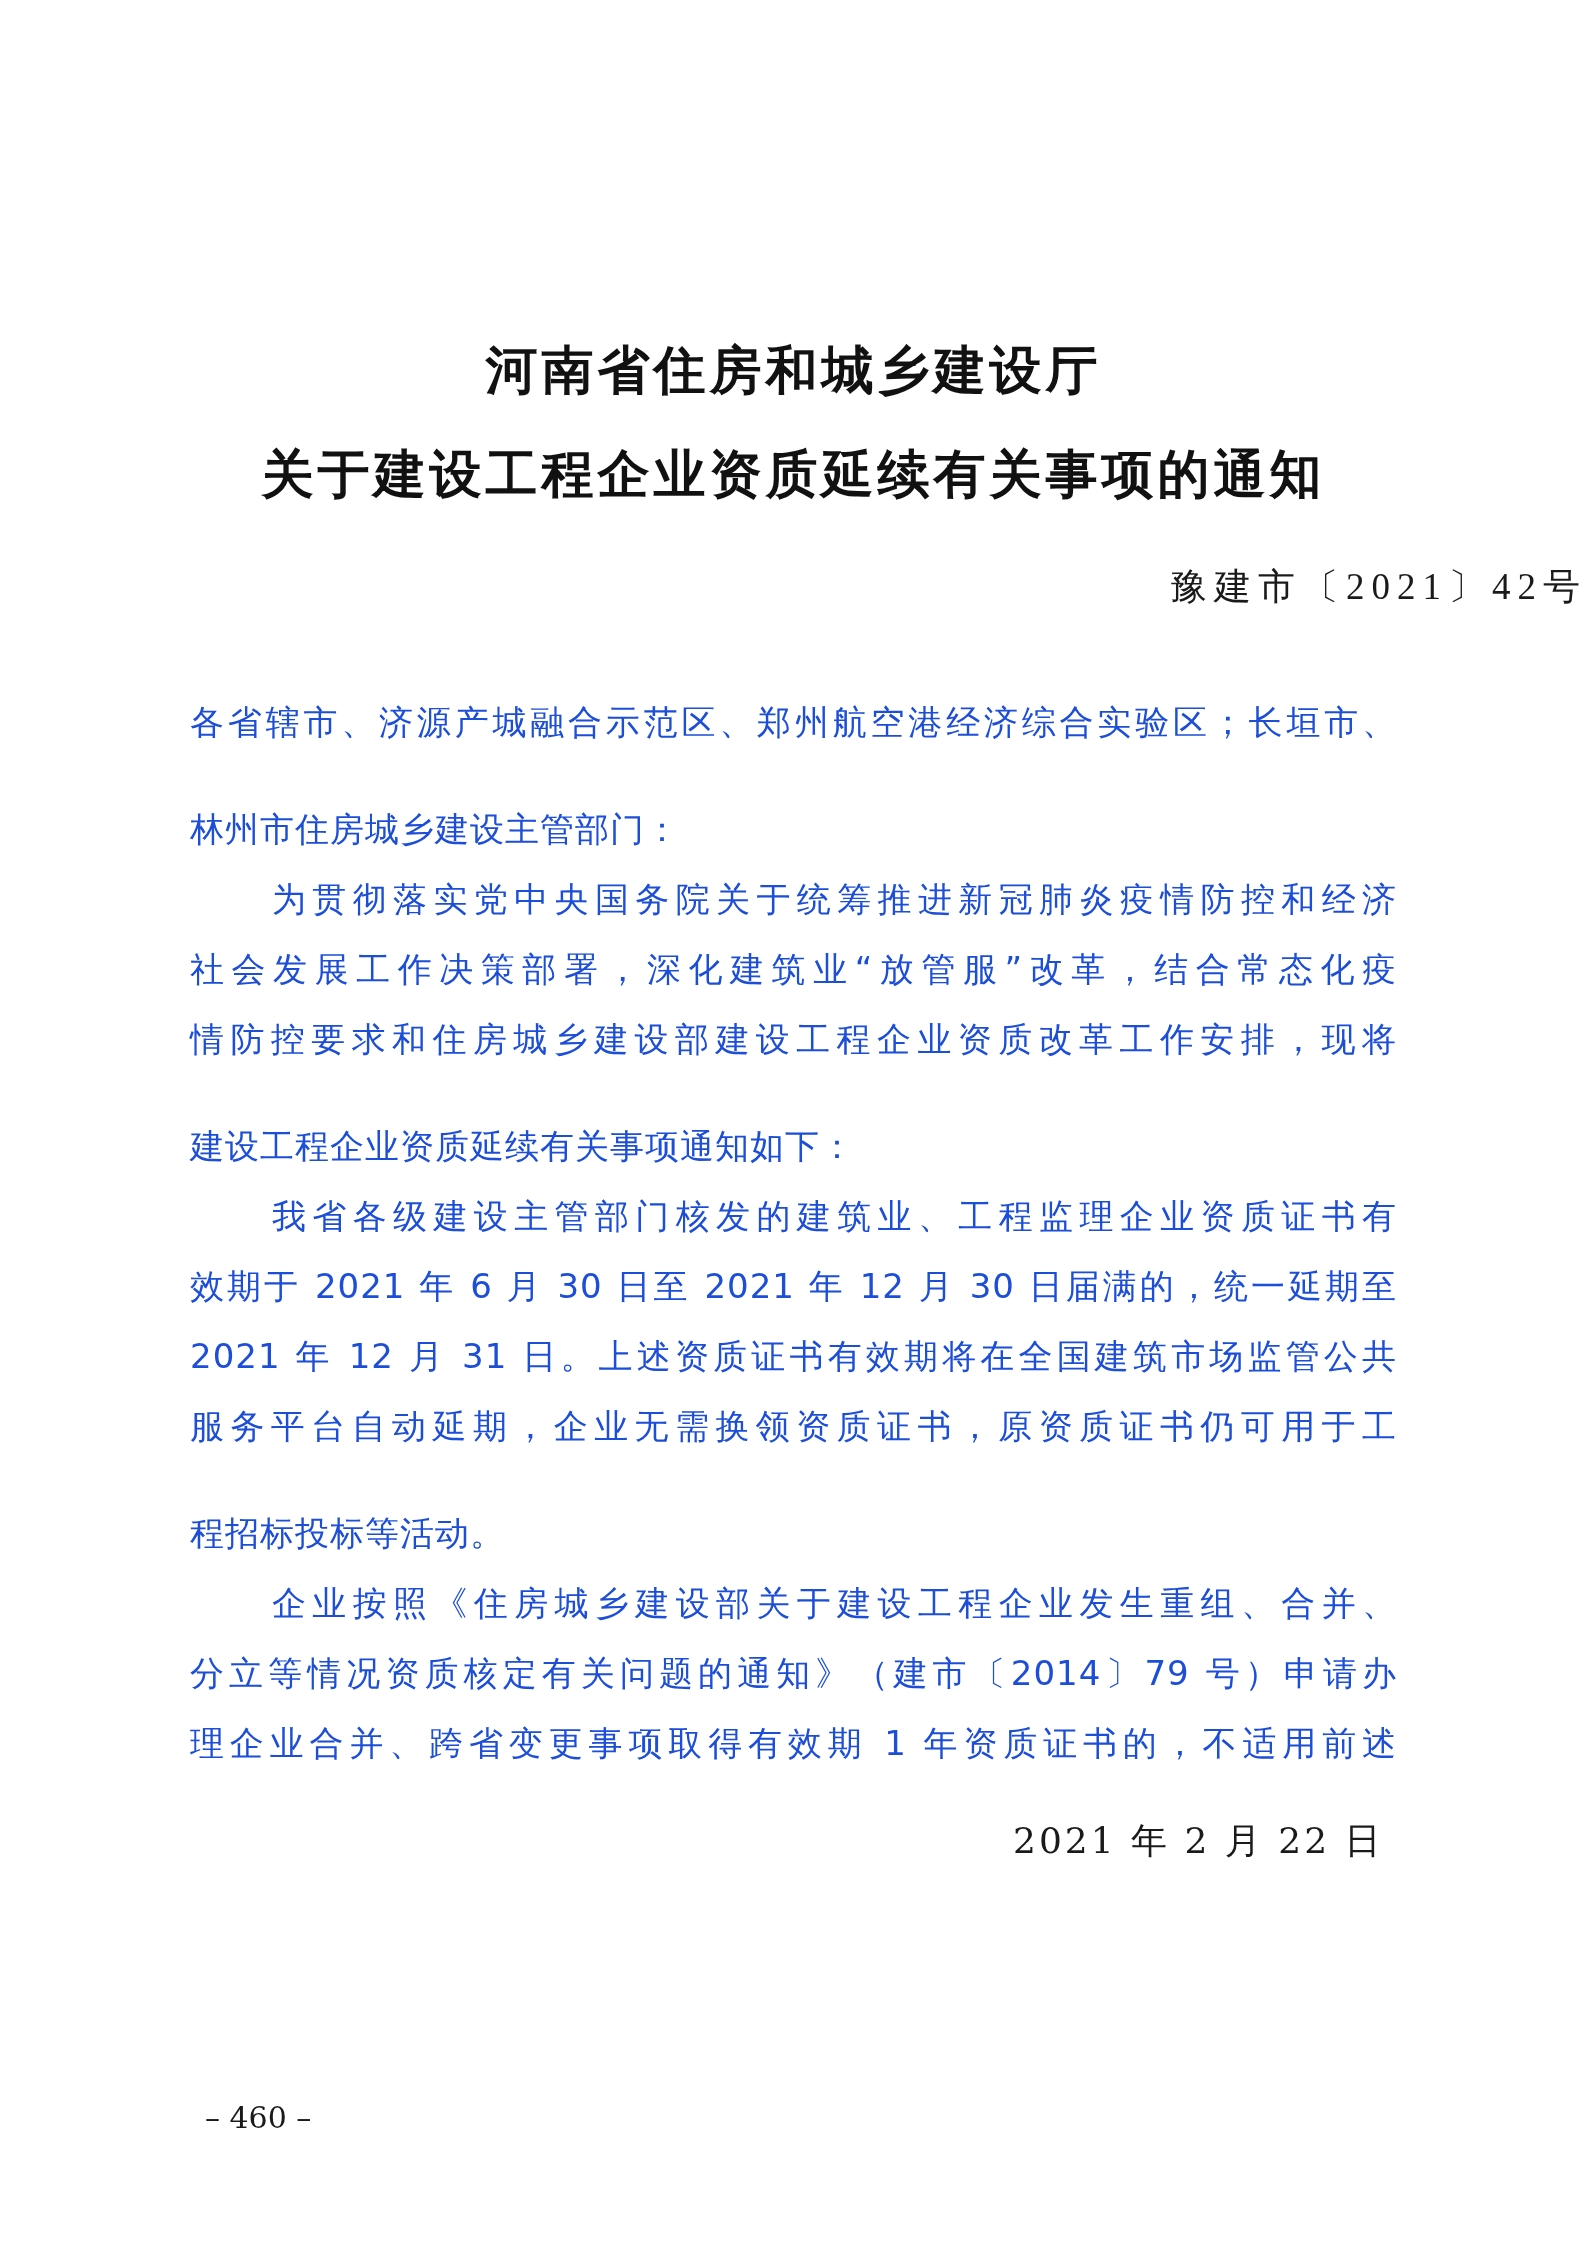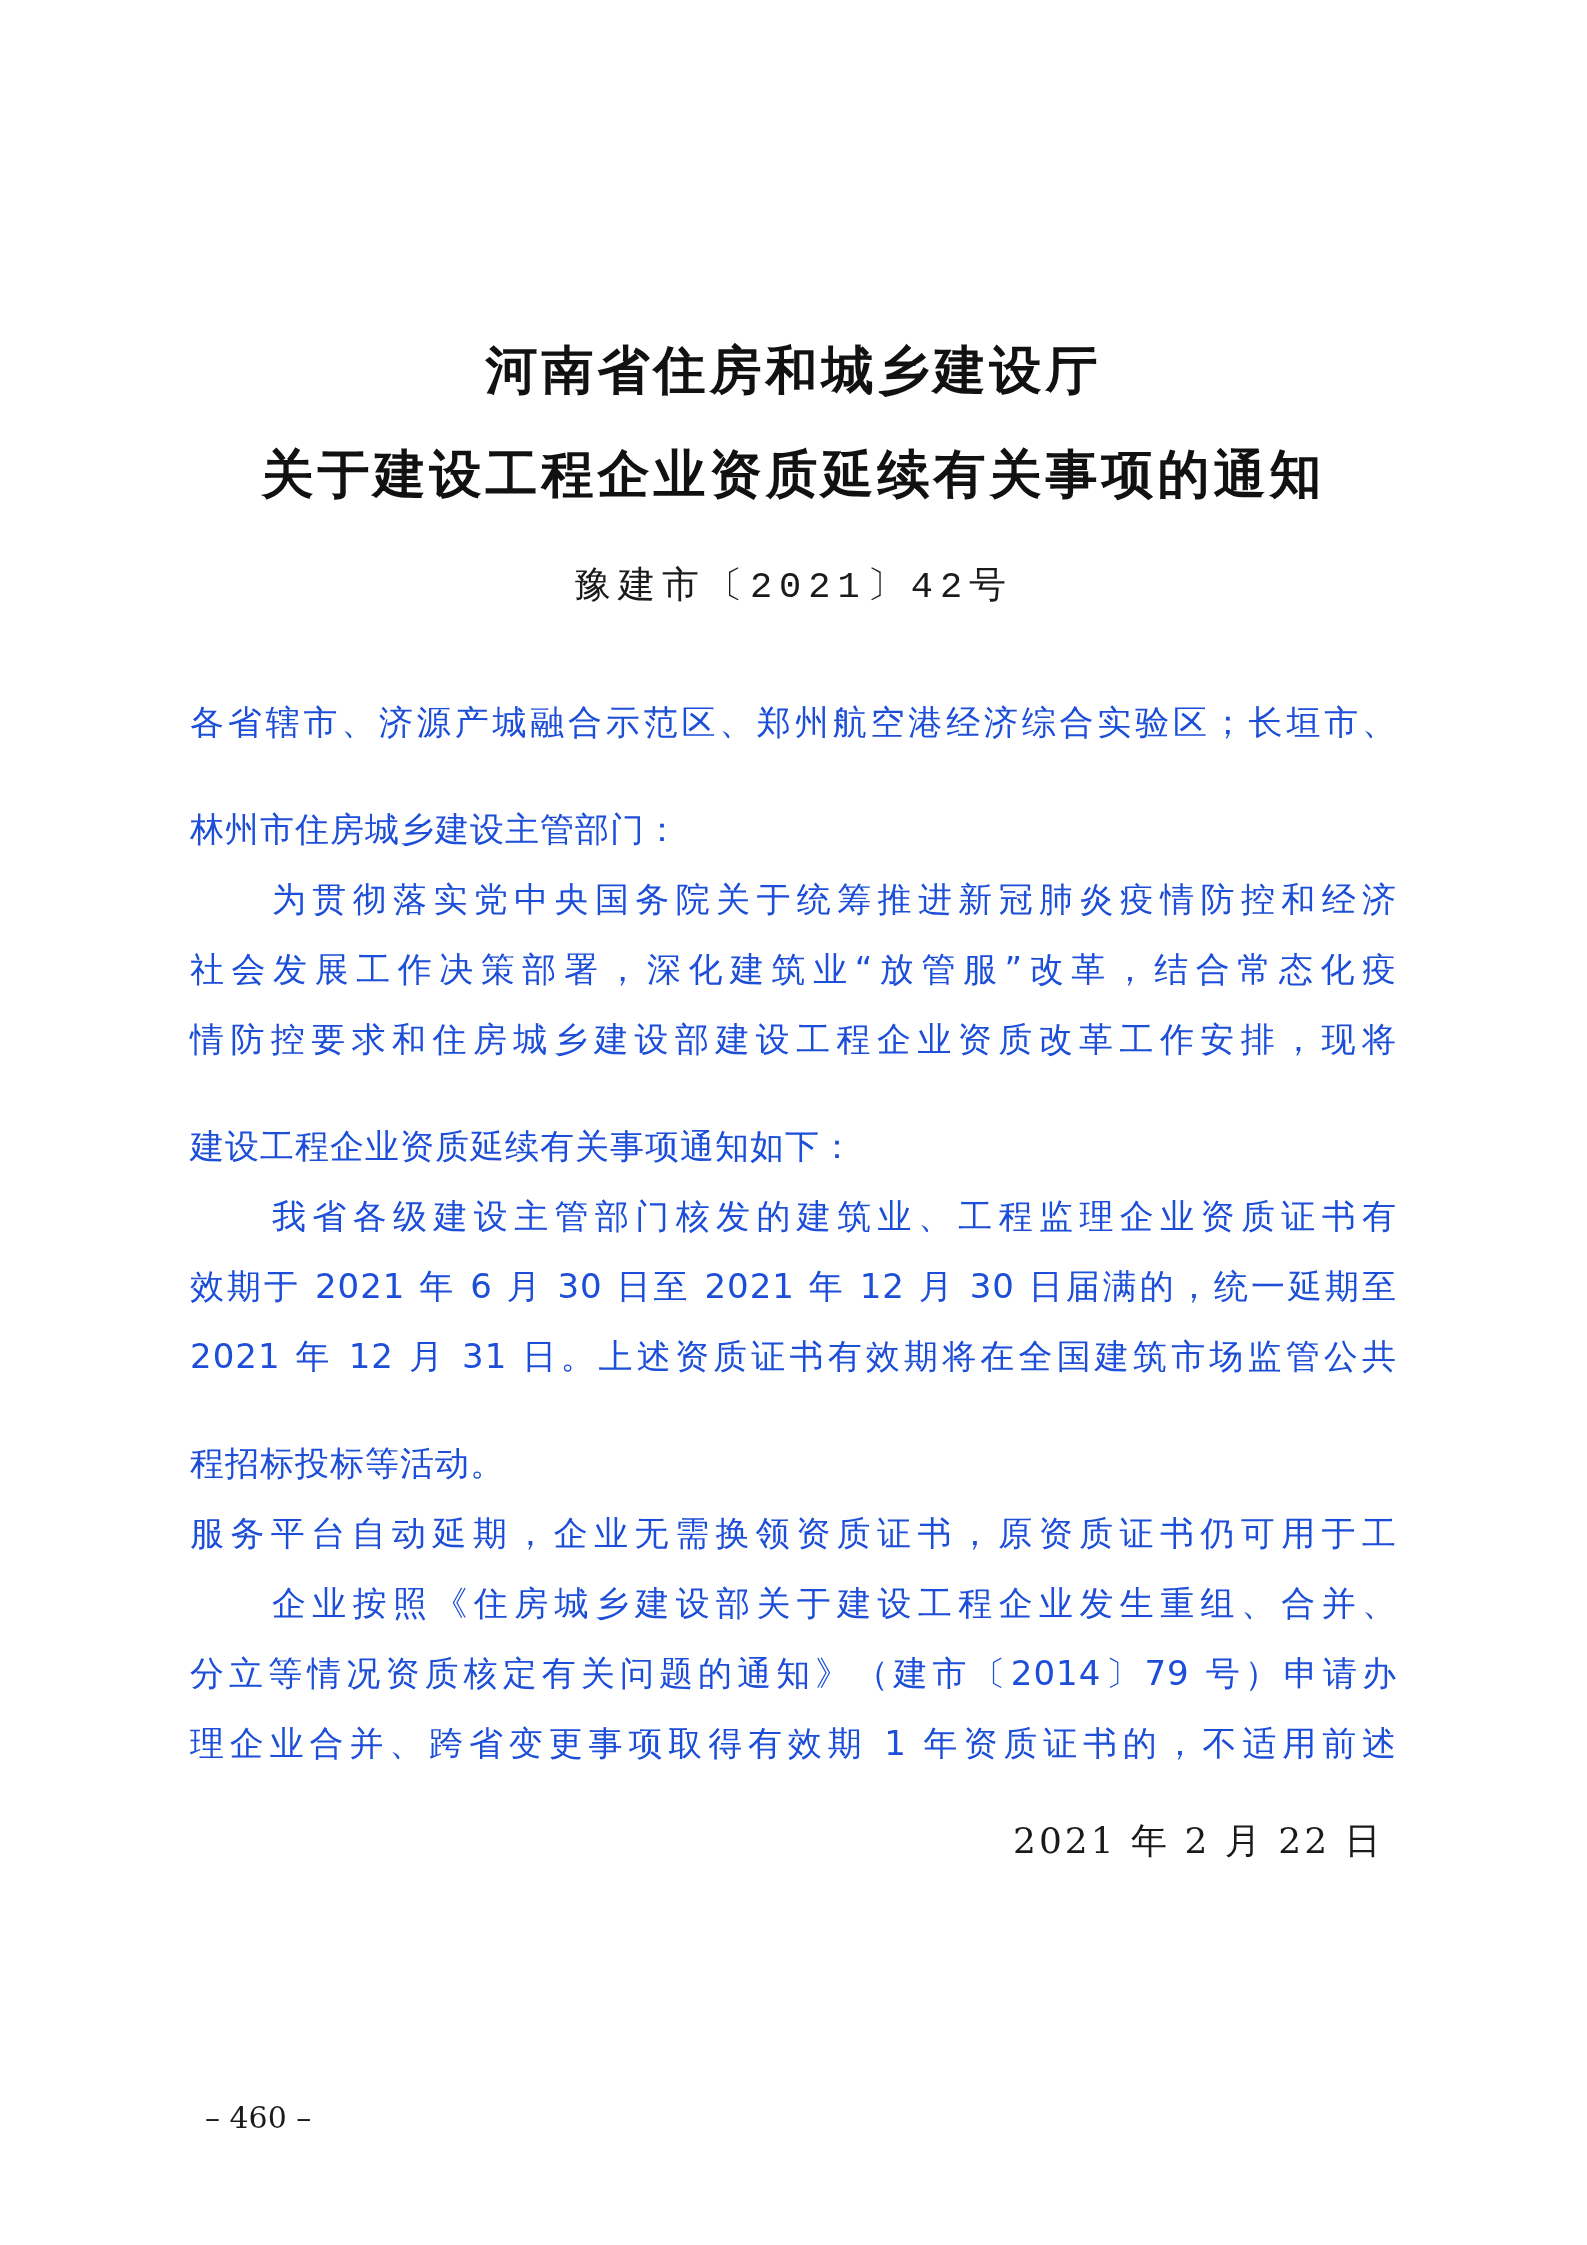--- a/index.html
+++ b/index.html
@@ -33,23 +33,23 @@
       letter-spacing: 4px;
       color: #111;
       white-space: nowrap;
     }
     .title.l1 { top: 324px; }
     .title.l2 { top: 428px; }
     .docno {
       position: absolute;
       left: 0;
       width: 1587px;
-      text-align: center;
+      text-align: right;
       top: 546px;
-      font-family: Liberation Mono, monospace;
+      font-family: Liberation Serif, serif;
       font-size: 37px;
       line-height: 50px;
       letter-spacing: 7px;
       color: #1a1a1a;
       white-space: nowrap;
     }
     .body-block {
       position: absolute;
       left: 190px;
       top: 680px;
@@ -106,22 +106,22 @@
     <span class="line last">林州市住房城乡建设主管部门：</span>
 
     <span class="line indent">为贯彻落实党中央国务院关于统筹推进新冠肺炎疫情防控和经济</span>
     <span class="line">社会发展工作决策部署，深化建筑业“放管服”改革，结合常态化疫</span>
     <span class="line">情防控要求和住房城乡建设部建设工程企业资质改革工作安排，现将</span>
     <span class="line last">建设工程企业资质延续有关事项通知如下：</span>
 
     <span class="line indent">我省各级建设主管部门核发的建筑业、工程监理企业资质证书有</span>
     <span class="line">效期于 2021 年 6 月 30 日至 2021 年 12 月 30 日届满的，统一延期至</span>
     <span class="line">2021 年 12 月 31 日。上述资质证书有效期将在全国建筑市场监管公共</span>
+    <span class="line">服务平台自动延期，企业无需换领资质证书，原资质证书仍可用于工</span>
     <span class="line last">程招标投标等活动。</span>
-    <span class="line">服务平台自动延期，企业无需换领资质证书，原资质证书仍可用于工</span>
 
     <span class="line indent">企业按照《住房城乡建设部关于建设工程企业发生重组、合并、</span>
     <span class="line">分立等情况资质核定有关问题的通知》（建市〔2014〕79 号）申请办</span>
     <span class="line">理企业合并、跨省变更事项取得有效期 1 年资质证书的，不适用前述</span>
   </div>
 
   <div class="date">2021 年 2 月 22 日</div>
 
   <div class="pageno">– 460 –</div>
 

